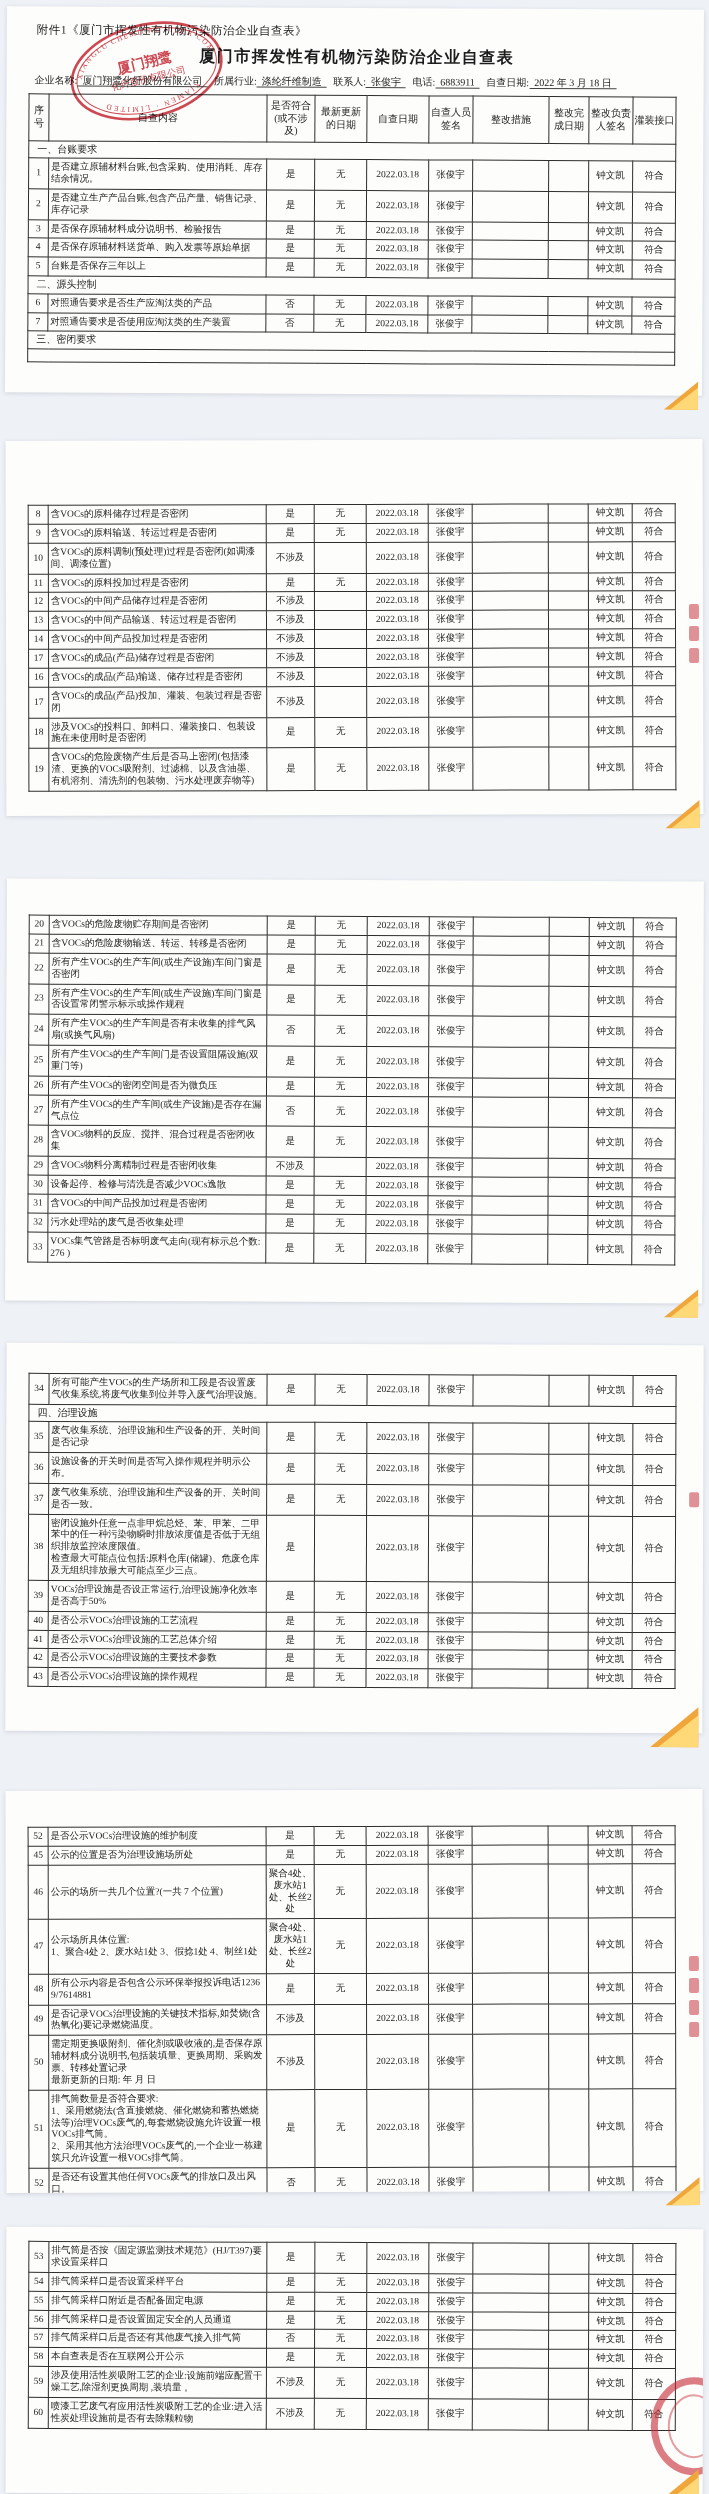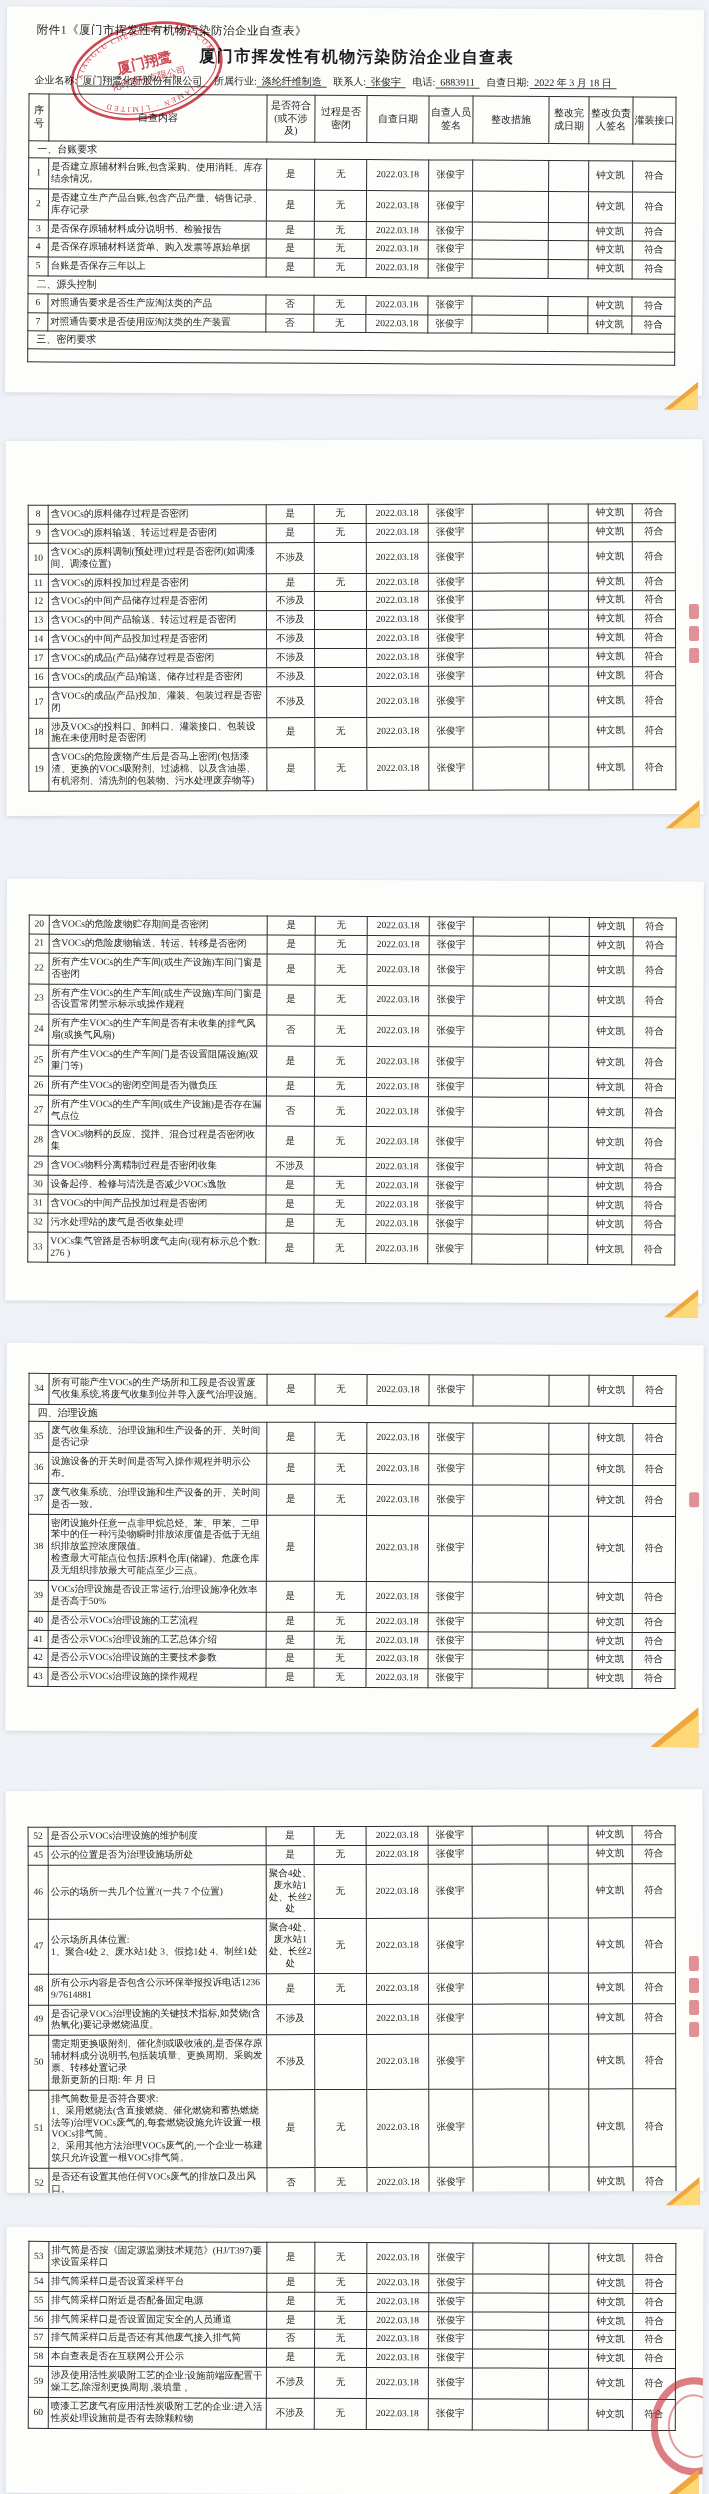--- a/index.html
+++ b/index.html
@@ -91,21 +91,21 @@
           <col style="width: 76px;">
           <col style="width: 40px;">
           <col style="width: 44px;">
           <col style="width: 43px;">
         </colgroup>
       <thead>
           <tr>
             <th>序号</th>
             <th>自查内容</th>
             <th>是否符合(或不涉及)</th>
-            <th>过程是否密闭</th>
+            <th>最新更新的日期</th>
             <th>自查日期</th>
             <th>自查人员签名</th>
             <th>整改措施</th>
             <th>整改完成日期</th>
             <th>整改负责人签名</th>
             <th>灌装接口</th>
           </tr>
         </thead>
         <tbody>
           <tr class="section">

